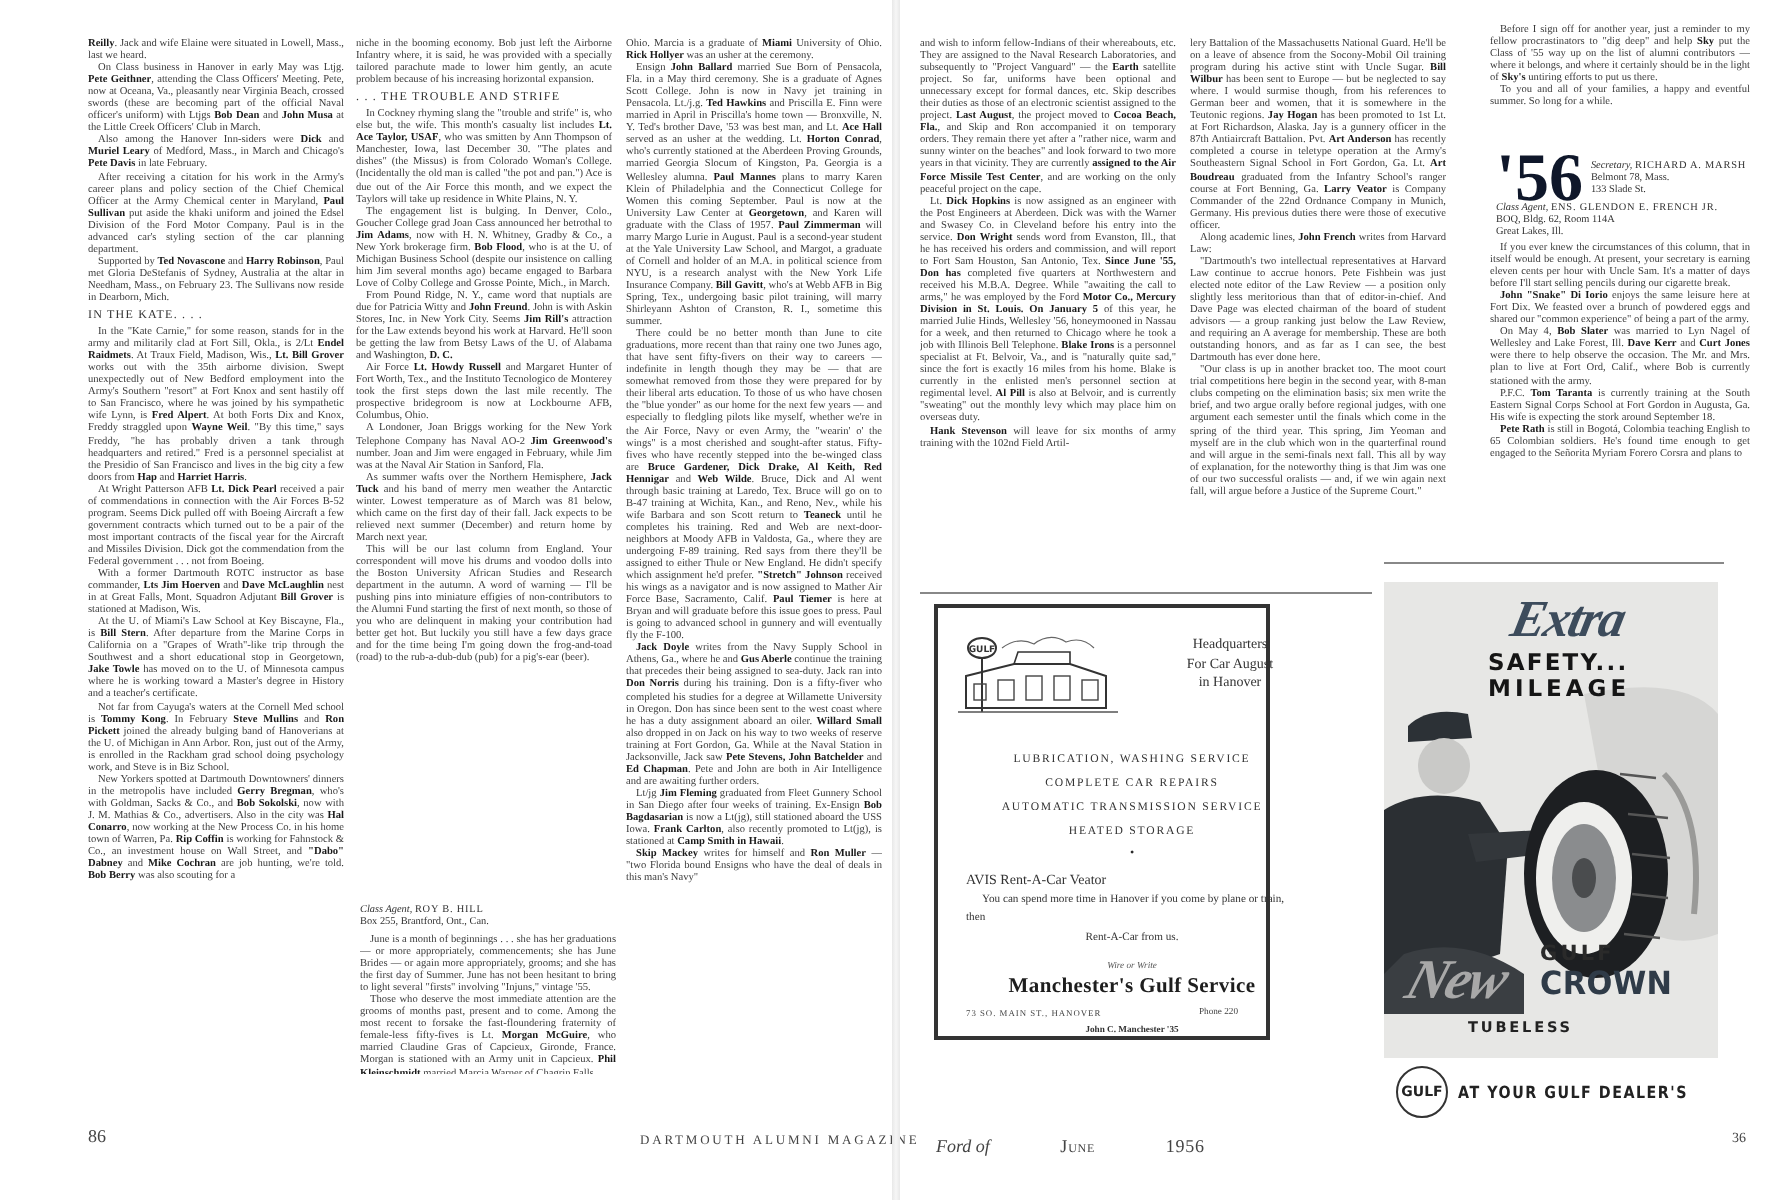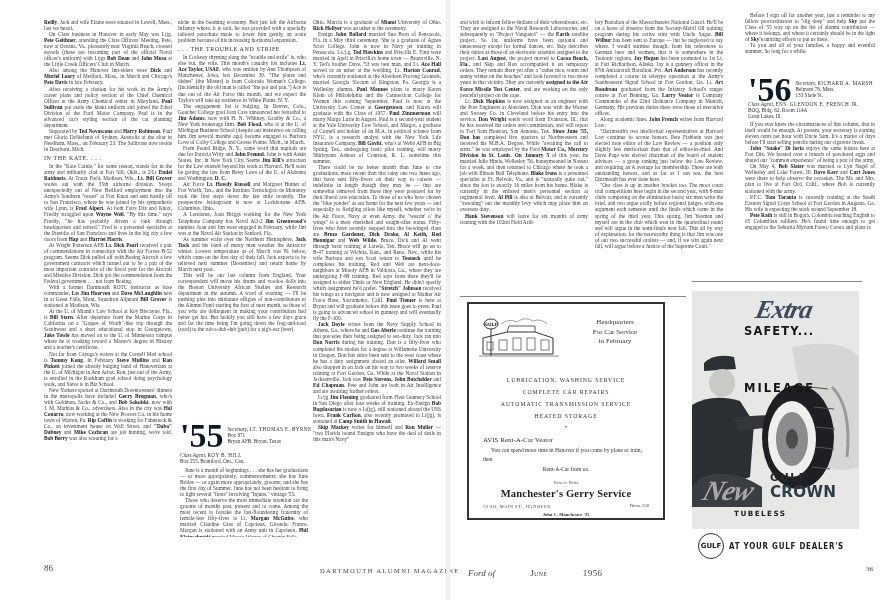--- a/index.html
+++ b/index.html
@@ -23,38 +23,38 @@
   .secinfo { font-size: 5.2px; line-height: 6px; color: #333; padding-top: 2px; }
   .secinfo i { font-style: italic; }
   .sc { font-variant: small-caps; letter-spacing: 0.4px; }
   .agent { position: absolute; font-size: 5.2px; line-height: 6px; color: #333; }
   .folio { position: absolute; font-size: 9px; color: #444; }
   .footer { position: absolute; font-size: 6.5px; letter-spacing: 1.4px; color: #444; }
   .issue { position: absolute; font-size: 9px; font-style: italic; color: #444; }
   .issue .sc { font-style: normal; margin-left: 33px; }
   .rule { position: absolute; height: 1px; background: #888; }
   
-  .ad1 { position: absolute; left: 467px; top: 302px; width: 198px; height: 120px; border: 2px solid #333; background: #fff; }
+  .ad1 { position: absolute; left: 467px; top: 302px; width: 168px; height: 120px; border: 2px solid #333; background: #fff; }
   .ad1-logo { position: absolute; left: 10px; top: 12px; width: 80px; height: 42px; }
   .ad1-hq { position: absolute; left: 100px; top: 14px; width: 92px; text-align: center; font-size: 7px; line-height: 9.5px; color: #333; }
   .ad1-services { position: absolute; left: 0; top: 70px; width: 194px; text-align: center; font-size: 5.8px; line-height: 12px; letter-spacing: 0.9px; color: #333; }
   .ad1-bullet { position: absolute; left: 0; width: 194px; text-align: center; top: 120px; font-size: 6px; }
   .ad1-avis { position: absolute; left: 14px; top: 132px; font-size: 7px; color: #333; }
   .ad1-avis-body { position: absolute; left: 14px; top: 142px; width: 168px; font-size: 5.6px; line-height: 9px; color: #333; text-indent: 8px; }
   .ad1-rent { position: absolute; left: 0; width: 194px; top: 162px; text-align: center; font-size: 5.6px; color: #333; }
   .ad1-wire { position: absolute; left: 0; width: 194px; top: 176px; text-align: center; font-size: 4.6px; font-style: italic; color: #555; }
   .ad1-name { position: absolute; left: 0; width: 194px; top: 184px; text-align: center; font-size: 10.5px; font-weight: bold; color: #1e1e1e; letter-spacing: 0.2px; }
   .ad1-addr { position: absolute; left: 14px; top: 200px; font-size: 4.4px; letter-spacing: 0.5px; color: #444; }
   .ad1-phone { position: absolute; right: 14px; top: 199px; font-size: 4.6px; color: #444; }
   .ad1-owner { position: absolute; left: 0; width: 194px; top: 208px; text-align: center; font-size: 4.6px; color: #333; font-weight: bold; }
   
   .ad2 { position: absolute; left: 692px; top: 291px; width: 167px; height: 238px; background: #e7e7e5; overflow: hidden; }
   .ad2-extra { position: absolute; left: 64px; top: 4px; font-size: 26px; font-style: italic; font-weight: bold; color: #3d4c5c; transform: skewX(-12deg); letter-spacing: -1px; }
   .ad2-safety { position: absolute; left: 52px; top: 34px; font-family: "DejaVu Sans", sans-serif; font-weight: bold; font-size: 11.5px; letter-spacing: 1.1px; color: #151515; line-height: 12px; text-align: center; }
-  .ad2-mileage { position: absolute; left: 52px; top: 47px; font-family: "DejaVu Sans", sans-serif; font-weight: bold; font-size: 11.5px; letter-spacing: 2px; color: #151515; line-height: 12px; margin-top: 44px; }
+  .ad2-mileage { position: absolute; left: 52px; top: 47px; font-family: "DejaVu Sans", sans-serif; font-weight: bold; font-size: 11.5px; letter-spacing: 2px; color: #151515; line-height: 12px; }
   .ad2-art { position: absolute; left: 0; top: 36px; width: 167px; height: 180px; }
   .ad2-new { position: absolute; left: 12px; top: 184px; font-size: 28px; font-style: italic; font-weight: bold; color: #a8a8a8; transform: skewX(-18deg); letter-spacing: -1px; }
   .ad2-gulf { position: absolute; left: 78px; top: 180px; font-family: "DejaVu Sans", sans-serif; font-weight: bold; font-size: 10.5px; letter-spacing: 1.6px; color: #2a2a2a; }
   .ad2-crown { position: absolute; left: 78px; top: 191px; font-family: "DejaVu Sans", sans-serif; font-weight: bold; font-size: 16px; letter-spacing: 0.2px; color: #2f3b48; transform: scaleX(0.95); transform-origin: left; }
   .ad2-tubeless { position: absolute; left: 42px; top: 218px; font-family: "DejaVu Sans", sans-serif; font-weight: bold; font-size: 7.3px; letter-spacing: 1.4px; color: #222; }
   .ad2-dealer { position: absolute; left: 698px; top: 533px; display: flex; align-items: center; gap: 5px; }
   .gulf-badge { width: 26px; height: 26px; border: 1.6px solid #333; border-radius: 50%; display: flex; align-items: center; justify-content: center; font-family: "DejaVu Sans", sans-serif; font-weight: bold; font-size: 7px; color: #222; }
   .dealer-text { font-family: "DejaVu Sans", sans-serif; font-weight: bold; font-size: 8.4px; letter-spacing: 0.9px; color: #222; transform: scaleX(0.85); transform-origin: left; }
 </style>
 </head>
@@ -81,29 +81,20 @@
       <p class="head">. . . THE TROUBLE AND STRIFE</p>
       <p>In Cockney rhyming slang the "trouble and strife" is, who else but, the wife. This month's casualty list includes <b>Lt. Ace Taylor, USAF</b>, who was smitten by Ann Thompson of Manchester, Iowa, last December 30. "The plates and dishes" (the Missus) is from Colorado Woman's College. (Incidentally the old man is called "the pot and pan.") Ace is due out of the Air Force this month, and we expect the Taylors will take up residence in White Plains, N. Y.</p>
       <p>The engagement list is bulging. In Denver, Colo., Goucher College grad Joan Cass announced her betrothal to <b>Jim Adams</b>, now with H. N. Whitney, Gradby &amp; Co., a New York brokerage firm. <b>Bob Flood</b>, who is at the U. of Michigan Business School (despite our insistence on calling him Jim several months ago) became engaged to Barbara Love of Colby College and Grosse Pointe, Mich., in March.</p>
       <p>From Pound Ridge, N. Y., came word that nuptials are due for Patricia Witty and <b>John Freund</b>. John is with Askin Stores, Inc. in New York City. Seems <b>Jim Rill's</b> attraction for the Law extends beyond his work at Harvard. He'll soon be getting the law from Betsy Laws of the U. of Alabama and Washington, <b>D. C.</b></p>
       <p>Air Force <b>Lt. Howdy Russell</b> and Margaret Hunter of Fort Worth, Tex., and the Instituto Tecnologico de Monterey took the first steps down the last mile recently. The prospective bridegroom is now at Lockbourne AFB, Columbus, Ohio.</p>
       <p>A Londoner, Joan Briggs working for the New York Telephone Company has Naval AO-2 <b>Jim Greenwood's</b> number. Joan and Jim were engaged in February, while Jim was at the Naval Air Station in Sanford, Fla.</p>
       <p>As summer wafts over the Northern Hemisphere, <b>Jack Tuck</b> and his band of merry men weather the Antarctic winter. Lowest temperature as of March was 81 below, which came on the first day of their fall. Jack expects to be relieved next summer (December) and return home by March next year.</p>
       <p>This will be our last column from England. Your correspondent will move his drums and voodoo dolls into the Boston University African Studies and Research department in the autumn. A word of warning — I'll be pushing pins into miniature effigies of non-contributors to the Alumni Fund starting the first of next month, so those of you who are delinquent in making your contribution had better get hot. But luckily you still have a few days grace and for the time being I'm going down the frog-and-toad (road) to the rub-a-dub-dub (pub) for a pig's-ear (beer).</p>
     </div>
 
-  <div class="classhead" style="left:180px; top:424px;">
-    <div class="classnum">'55</div>
-    <div class="secinfo">
-      <i>Secretary,</i>
-      <span class="sc">LT. THOMAS E. BYRNE</span><br>
-      <span>Box 871</span><br>
-      <span>Bryan AFB, Bryan, Texas</span>
-    </div>
-  </div>
   <div class="agent" style="left:180px; top:452px; width:128px;">
     <i>Class Agent,</i>
     <span class="sc">ROY B. HILL</span><br>
     <span>Box 255, Brantford, Ont., Can.</span>
   </div>
   <div class="col" style="left:180px; top:467px; width:128px; height:70px;">
       <p>June is a month of beginnings . . . she has her graduations — or more appropriately, commencements; she has June Brides — or again more appropriately, grooms; and she has the first day of Summer. June has not been hesitant to bring to light several "firsts" involving "Injuns," vintage '55.</p>
       <p>Those who deserve the most immediate attention are the grooms of months past, present and to come. Among the most recent to forsake the fast-floundering fraternity of female-less fifty-fives is Lt. <b>Morgan McGuire</b>, who married Claudine Gras of Capcieux, Gironde, France. Morgan is stationed with an Army unit in Capcieux. <b>Phil Kleinschmidt</b> married Marcia Warner of Chagrin Falls,</p>
     </div>
 
@@ -173,35 +164,35 @@
       <rect x="20" y="24" width="8" height="10" fill="none" stroke="#444" stroke-width="0.7"></rect>
       <rect x="34" y="22" width="8" height="12" fill="none" stroke="#444" stroke-width="0.7"></rect>
       <rect x="48" y="22" width="8" height="12" fill="none" stroke="#444" stroke-width="0.7"></rect>
       <rect x="62" y="24" width="8" height="10" fill="none" stroke="#444" stroke-width="0.7"></rect>
       <path d="M22 8 Q30 2 38 6 Q46 0 54 5 Q62 2 68 8" fill="none" stroke="#666" stroke-width="0.6"></path>
       <line x1="0" y1="40" x2="80" y2="40" stroke="#555" stroke-width="0.7"></line>
       <text x="12" y="10" font-size="4.5" text-anchor="middle" font-family="DejaVu Sans, sans-serif" font-weight="bold" fill="#333">GULF</text>
     </svg>
     <div class="ad1-hq">
       <div>Headquarters</div>
-      <div>For Car Service</div>
-      <div>in February</div>
+      <div>For Car August</div>
+      <div>in Hanover</div>
     </div>
     <div class="ad1-services">
       <div>LUBRICATION, WASHING SERVICE</div>
       <div>COMPLETE CAR REPAIRS</div>
       <div>AUTOMATIC TRANSMISSION SERVICE</div>
       <div>HEATED STORAGE</div>
     </div>
     <div class="ad1-bullet">•</div>
     <div class="ad1-avis">AVIS Rent-A-Car Veator</div>
     <div class="ad1-avis-body">You can spend more time in Hanover if you come by plane or train, then</div>
     <div class="ad1-rent">Rent-A-Car from us.</div>
     <div class="ad1-wire">Wire or Write</div>
-    <div class="ad1-name">Manchester's Gerry Service</div>
+    <div class="ad1-name">Manchester's Gulf Service</div>
     <div class="ad1-addr">73 SO. MAIN ST., HANOVER</div>
     <div class="ad1-phone">Phone 220</div>
     <div class="ad1-owner">John C. Manchester '35</div>
   </div>
 
   <div class="issue" style="left:468px; top:568px;">
     <span>Ford of</span>
     <span class="sc">June</span>
     <span class="sc">1956</span>
   </div>

